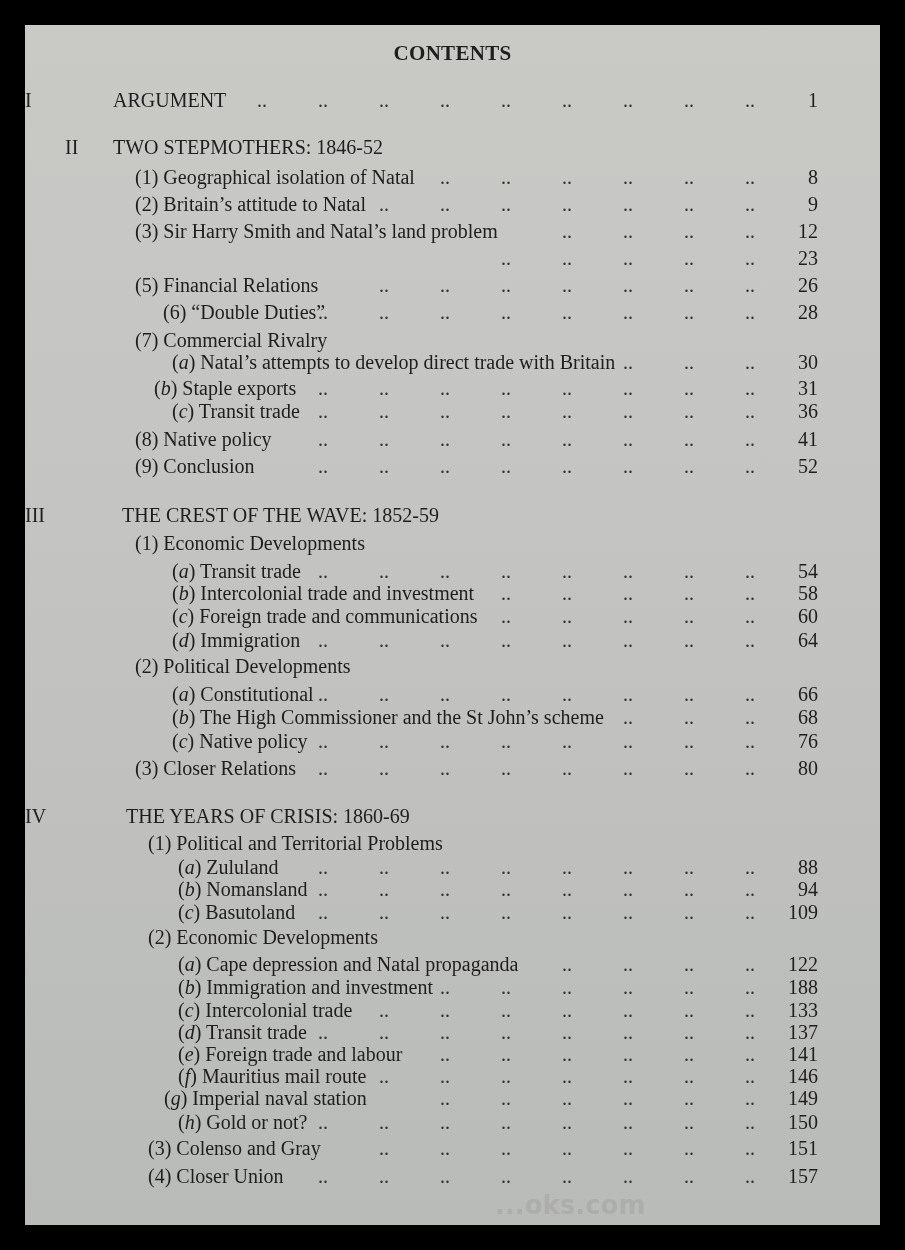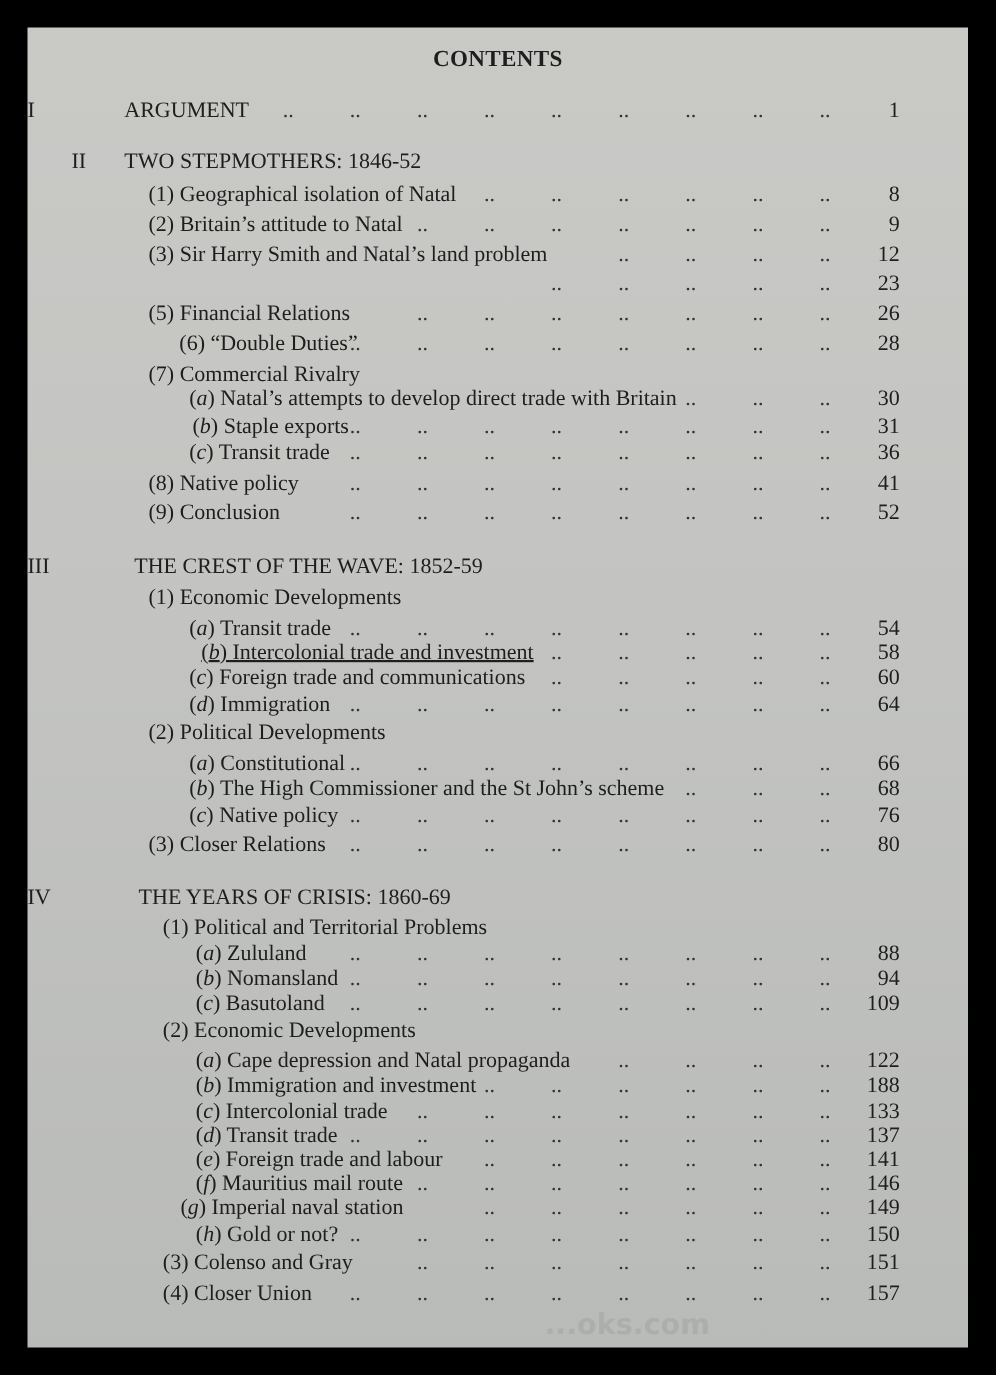--- a/index.html
+++ b/index.html
@@ -74,21 +74,21 @@
       </div>
       <div class="row section" style="top: 302px;">
         <span class="lbl" style="left: 110px;">(7) Commercial Rivalry</span>
       </div>
       <div class="row sub" style="top: 324px;">
         <span class="lbl" style="left: 147px;"><span>(</span><span class="it">a</span><span>) Natal’s attempts to develop direct trade with Britain</span></span>
         <span class="num">30</span>
         <span class="dots" style="left: 598px; right: auto;"><span style="display: inline-block; width: 61px;">..</span><span style="display: inline-block; width: 61px;">..</span><span style="display: inline-block; width: 61px;">..</span></span>
       </div>
       <div class="row sub" style="top: 350px;">
-        <span class="lbl" style="left: 150px;"><span>(</span><span class="it">b</span><span>) Staple exports</span></span>
+        <span class="lbl" style="left: 129px;"><span>(</span><span class="it">b</span><span>) Staple exports</span></span>
         <span class="num">31</span>
         <span class="dots" style="left: 293px; right: auto;"><span style="display: inline-block; width: 61px;">..</span><span style="display: inline-block; width: 61px;">..</span><span style="display: inline-block; width: 61px;">..</span><span style="display: inline-block; width: 61px;">..</span><span style="display: inline-block; width: 61px;">..</span><span style="display: inline-block; width: 61px;">..</span><span style="display: inline-block; width: 61px;">..</span><span style="display: inline-block; width: 61px;">..</span></span>
       </div>
       <div class="row sub" style="top: 373px;">
         <span class="lbl" style="left: 147px;"><span>(</span><span class="it">c</span><span>) Transit trade</span></span>
         <span class="num">36</span>
         <span class="dots" style="left: 293px; right: auto;"><span style="display: inline-block; width: 61px;">..</span><span style="display: inline-block; width: 61px;">..</span><span style="display: inline-block; width: 61px;">..</span><span style="display: inline-block; width: 61px;">..</span><span style="display: inline-block; width: 61px;">..</span><span style="display: inline-block; width: 61px;">..</span><span style="display: inline-block; width: 61px;">..</span><span style="display: inline-block; width: 61px;">..</span></span>
       </div>
       <div class="row section" style="top: 401px;">
         <span class="lbl" style="left: 110px;">(8) Native policy</span>
@@ -103,21 +103,21 @@
       <div class="row chapter" style="top: 477px;"><span class="roman" style="left: 52px;">III</span><span class="lbl" style="left: 97px;">THE CREST OF THE WAVE: 1852-59</span></div>
       <div class="row section" style="top: 505px;">
         <span class="lbl" style="left: 110px;">(1) Economic Developments</span>
       </div>
       <div class="row sub" style="top: 533px;">
         <span class="lbl" style="left: 147px;"><span>(</span><span class="it">a</span><span>) Transit trade</span></span>
         <span class="num">54</span>
         <span class="dots" style="left: 293px; right: auto;"><span style="display: inline-block; width: 61px;">..</span><span style="display: inline-block; width: 61px;">..</span><span style="display: inline-block; width: 61px;">..</span><span style="display: inline-block; width: 61px;">..</span><span style="display: inline-block; width: 61px;">..</span><span style="display: inline-block; width: 61px;">..</span><span style="display: inline-block; width: 61px;">..</span><span style="display: inline-block; width: 61px;">..</span></span>
       </div>
       <div class="row sub" style="top: 555px;">
-        <span class="lbl" style="left: 158px; text-decoration: underline;"><span>(</span><span class="it">b</span><span>) Intercolonial trade and investment</span></span>
+        <span class="lbl" style="left: 147px;"><span>(</span><span class="it">b</span><span>) Intercolonial trade and investment</span></span>
         <span class="num">58</span>
         <span class="dots" style="left: 476px; right: auto;"><span style="display: inline-block; width: 61px;">..</span><span style="display: inline-block; width: 61px;">..</span><span style="display: inline-block; width: 61px;">..</span><span style="display: inline-block; width: 61px;">..</span><span style="display: inline-block; width: 61px;">..</span></span>
       </div>
       <div class="row sub" style="top: 578px;">
         <span class="lbl" style="left: 147px;"><span>(</span><span class="it">c</span><span>) Foreign trade and communications</span></span>
         <span class="num">60</span>
         <span class="dots" style="left: 476px; right: auto;"><span style="display: inline-block; width: 61px;">..</span><span style="display: inline-block; width: 61px;">..</span><span style="display: inline-block; width: 61px;">..</span><span style="display: inline-block; width: 61px;">..</span><span style="display: inline-block; width: 61px;">..</span></span>
       </div>
       <div class="row sub" style="top: 602px;">
         <span class="lbl" style="left: 147px;"><span>(</span><span class="it">d</span><span>) Immigration</span></span>

